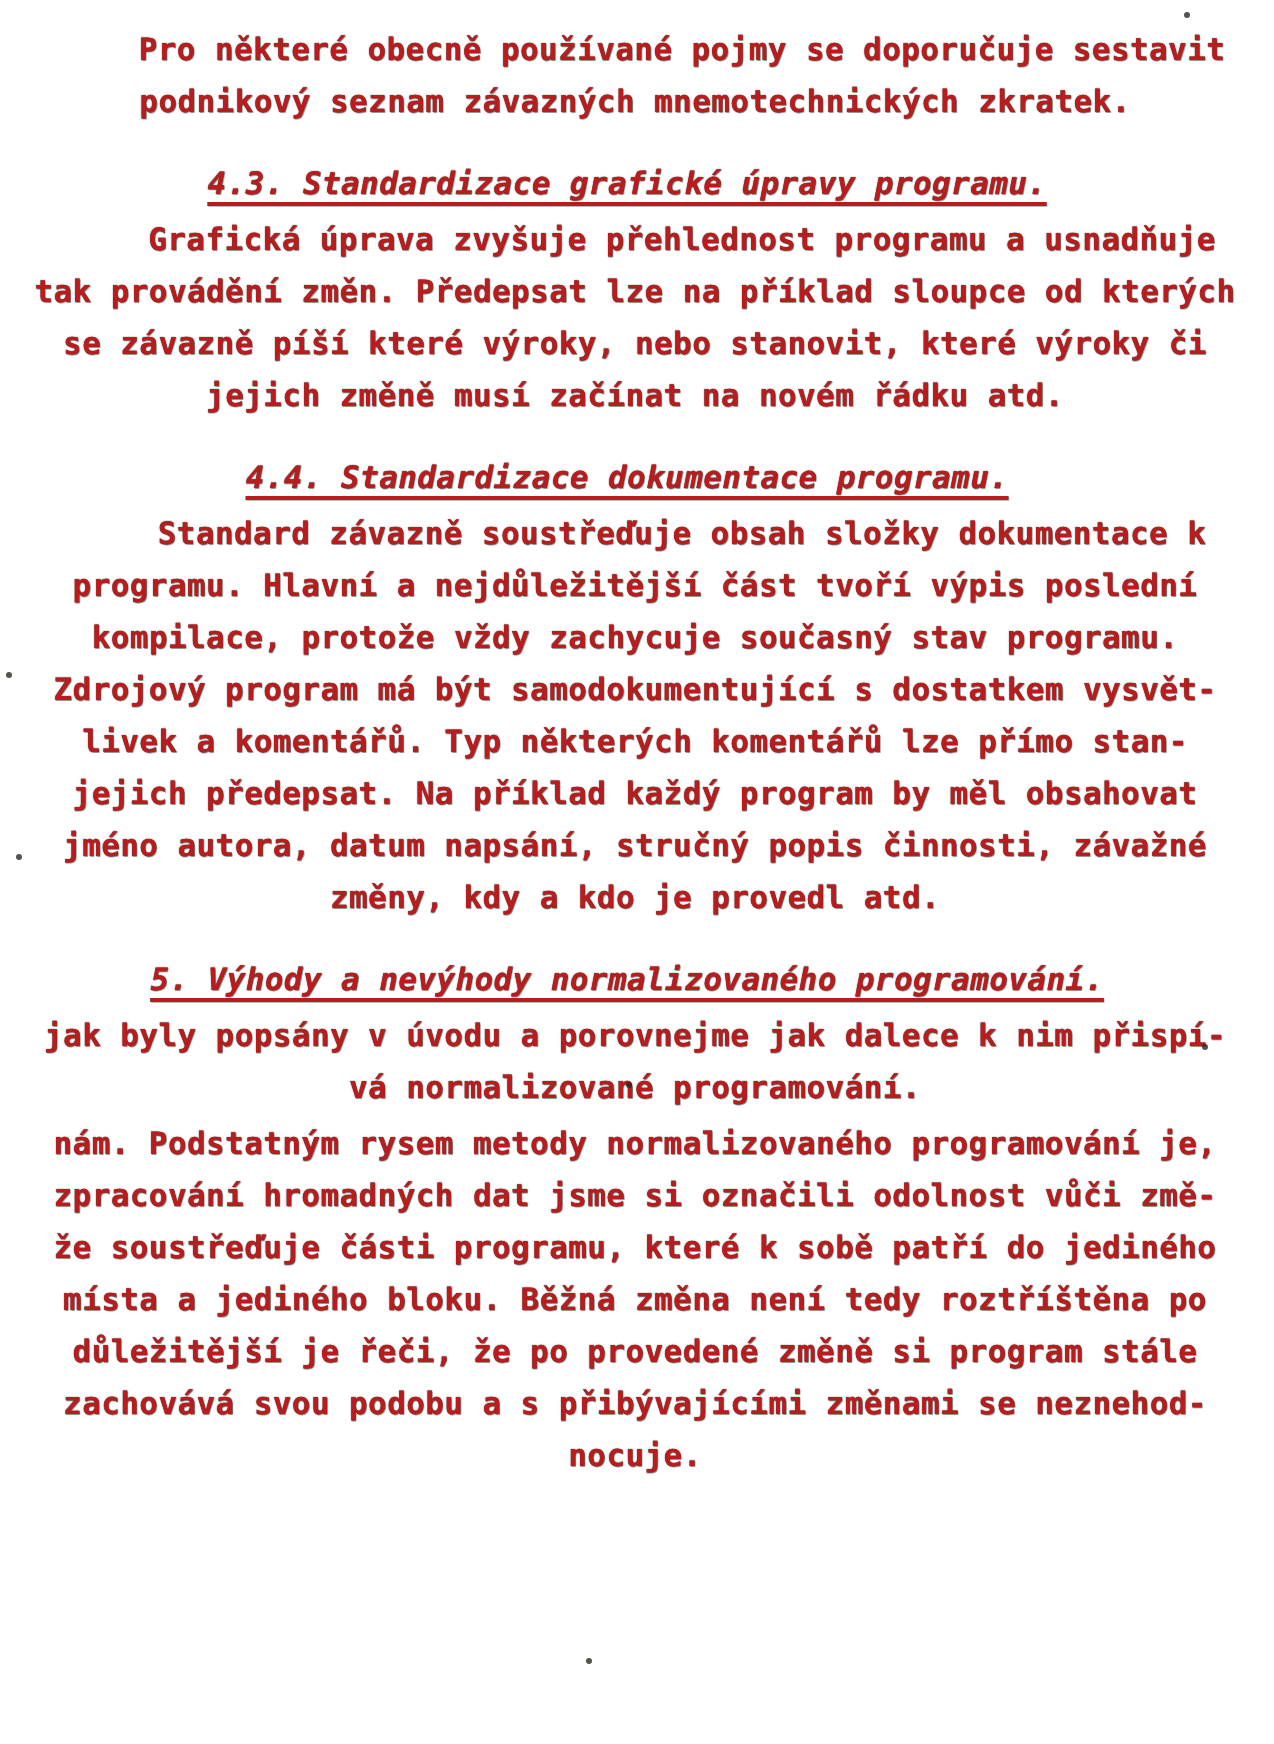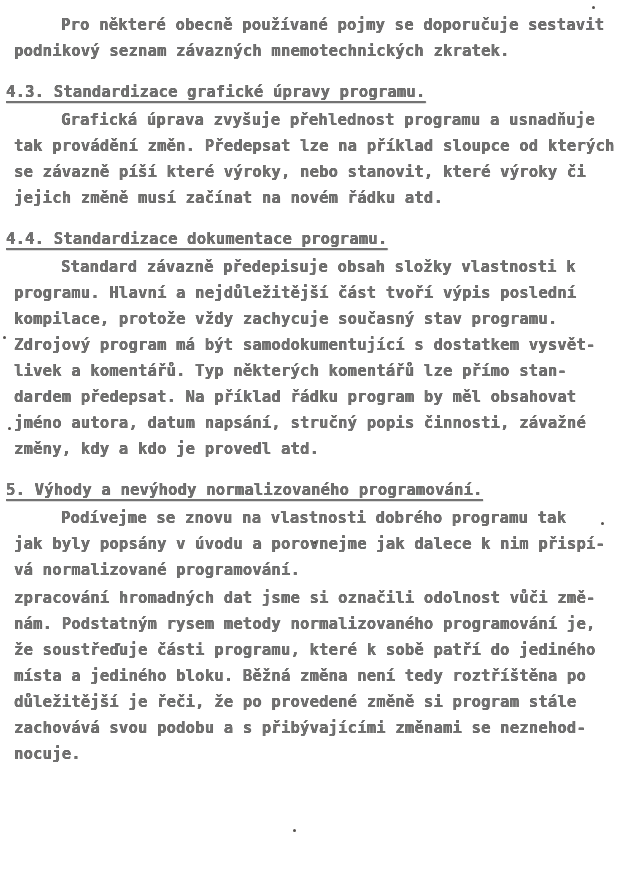--- a/index.html
+++ b/index.html
@@ -8,38 +8,40 @@
     height: 872px;
     background: #ffffff;
     position: relative;
     overflow: hidden;
   }
   .page {
     padding: 12px 16px 0 14px;
     font-family: "DejaVu Sans Mono", "Liberation Mono", monospace;
     font-weight: bold;
     font-size: 15.5px;
-    color: #737373;
+    color: #b91c1c;
     letter-spacing: 0.2px;
     text-shadow: 0 0 0.6px rgba(10,8,5,0.85), 0.4px 0.4px 0.3px rgba(10,8,5,0.35);
+    text-align: center;
   }
   .line {
     height: 26px;
     line-height: 26px;
     white-space: pre;
   }
   .block.para .line.first { padding-left: 47px; }
   .block.para + .block.para { margin-top: 2px; }
   .block.heading {
     margin: 15px 0 2px -8px;
   }
   .block.heading .line {
     text-decoration: underline;
     text-decoration-thickness: 2px;
     text-underline-offset: 4px;
+    font-style: italic;
   }
   .speck {
     position: absolute;
     width: 3px;
     height: 3px;
     background: #2b2username620;
     background: #2b2620;
     border-radius: 50%;
     opacity: 0.8;
   }
@@ -58,40 +60,39 @@
     <div class="block para">
       <div class="line first">Grafická úprava zvyšuje přehlednost programu a usnadňuje</div>
       <div class="line">tak provádění změn. Předepsat lze na příklad sloupce od kterých</div>
       <div class="line">se závazně píší které výroky, nebo stanovit, které výroky či</div>
       <div class="line">jejich změně musí začínat na novém řádku atd.</div>
     </div>
     <div class="block heading">
       <div class="line">4.4. Standardizace dokumentace programu.</div>
     </div>
     <div class="block para">
-      <div class="line first">Standard závazně předepisuje obsah složky vlastnosti k</div>
+      <div class="line first">Standard závazně soustřeďuje obsah složky dokumentace k</div>
       <div class="line">programu. Hlavní a nejdůležitější část tvoří výpis poslední</div>
       <div class="line">kompilace, protože vždy zachycuje současný stav programu.</div>
       <div class="line">Zdrojový program má být samodokumentující s dostatkem vysvět-</div>
       <div class="line">livek a komentářů. Typ některých komentářů lze přímo stan-</div>
-      <div class="line">dardem předepsat. Na příklad řádku program by měl obsahovat</div>
+      <div class="line">jejich předepsat. Na příklad každý program by měl obsahovat</div>
       <div class="line">jméno autora, datum napsání, stručný popis činnosti, závažné</div>
       <div class="line">změny, kdy a kdo je provedl atd.</div>
     </div>
     <div class="block heading">
       <div class="line">5. Výhody a nevýhody normalizovaného programování.</div>
     </div>
     <div class="block para">
-      <div class="line first">Podívejme se znovu na vlastnosti dobrého programu tak</div>
       <div class="line">jak byly popsány v úvodu a porovnejme jak dalece k nim přispí-</div>
       <div class="line">vá normalizované programování.</div>
     </div>
     <div class="block para">
+      <div class="line">nám. Podstatným rysem metody normalizovaného programování je,</div>
       <div class="line">zpracování hromadných dat jsme si označili odolnost vůči změ-</div>
-      <div class="line">nám. Podstatným rysem metody normalizovaného programování je,</div>
       <div class="line">že soustřeďuje části programu, které k sobě patří do jediného</div>
       <div class="line">místa a jediného bloku. Běžná změna není tedy roztříštěna po</div>
       <div class="line">důležitější je řeči, že po provedené změně si program stále</div>
       <div class="line">zachovává svou podobu a s přibývajícími změnami se neznehod-</div>
       <div class="line">nocuje.</div>
     </div>
   </main>
 
 <div class="speck" style="left: 592px; top: 6px;"></div>
 <div class="speck" style="left: 3px; top: 336px;"></div>

